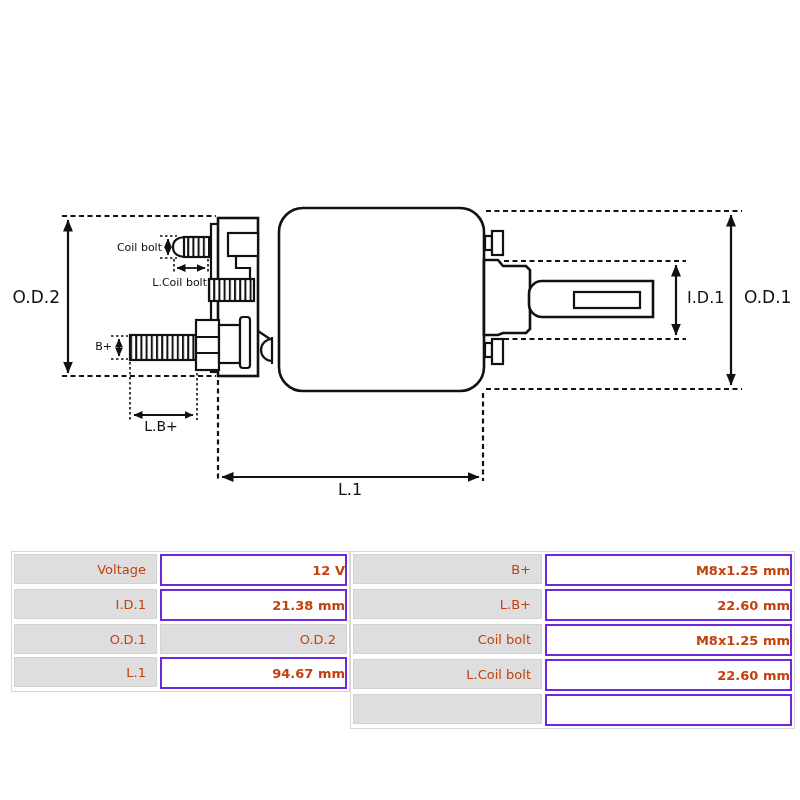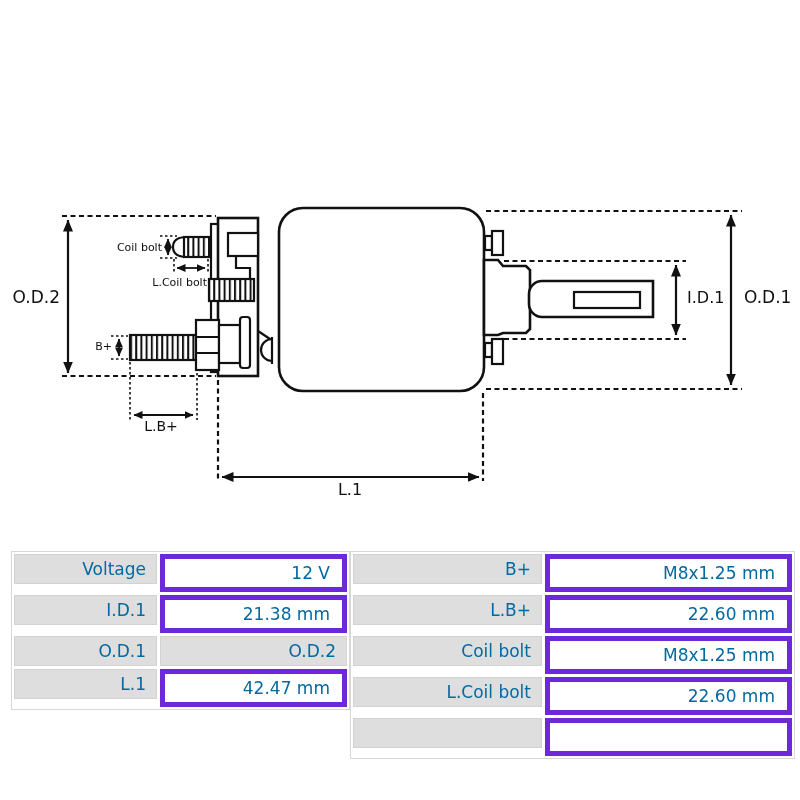--- a/index.html
+++ b/index.html
@@ -5,23 +5,23 @@
   html,body{margin:0;padding:0;background:#fff;}
   .stage{position:relative;width:800px;height:800px;background:#fff;overflow:hidden;
          font-family:"DejaVu Sans","Liberation Sans",sans-serif;}
   .diagram-svg{position:absolute;left:0;top:0;}
   .dim-text{fill:#111;font-family:"DejaVu Sans","Liberation Sans",sans-serif;}
   .spec-table{position:absolute;display:grid;grid-gap:3px;background:#fff;
               border:1px solid #d7d7d7;padding:2px;}
   .spec-table.left{left:11px;top:551px;width:333px;grid-template-columns:143px 187px;}
   .spec-table.right{left:350px;top:551px;width:439px;grid-template-columns:189px 247px;}
   .cell{height:28px;display:flex;align-items:center;justify-content:flex-end;
-        font-size:17px;color:#0369a1;}
+        font-size:13px;color:#c2410c;}
   .cell.label{background:#dedede;border:1px solid #d2d2d2;padding-right:10px;}
-  .cell.value{background:#ffffff;border:5px solid #6d28d9;padding-right:12px;}
+  .cell.value{background:#ffffff;border:2px solid #6d28d9;font-weight:bold;}
 </style>
 </head>
 <body>
 
 <div class="stage">
 
   <svg class="diagram-svg" width="800" height="545" viewBox="0 0 800 545">
     <defs>
       <pattern id="th" width="5.2" height="8" patternUnits="userSpaceOnUse">
         <rect width="5.2" height="8" fill="#ffffff"></rect>
@@ -110,21 +110,21 @@
   </svg>
 
   <div class="spec-table left">
     <div class="cell label">Voltage</div>
     <div class="cell value">12 V</div>
     <div class="cell label">I.D.1</div>
     <div class="cell value">21.38 mm</div>
     <div class="cell label">O.D.1</div>
     <div class="cell label">O.D.2</div>
     <div class="cell label">L.1</div>
-    <div class="cell value">42.47 mm</div>
+    <div class="cell value">94.67 mm</div>
   </div>
 
   <div class="spec-table right">
     <div class="cell label">B+</div>
     <div class="cell value">M8x1.25 mm</div>
     <div class="cell label">L.B+</div>
     <div class="cell value">22.60 mm</div>
     <div class="cell label">Coil bolt</div>
     <div class="cell value">M8x1.25 mm</div>
     <div class="cell label">L.Coil bolt</div>

